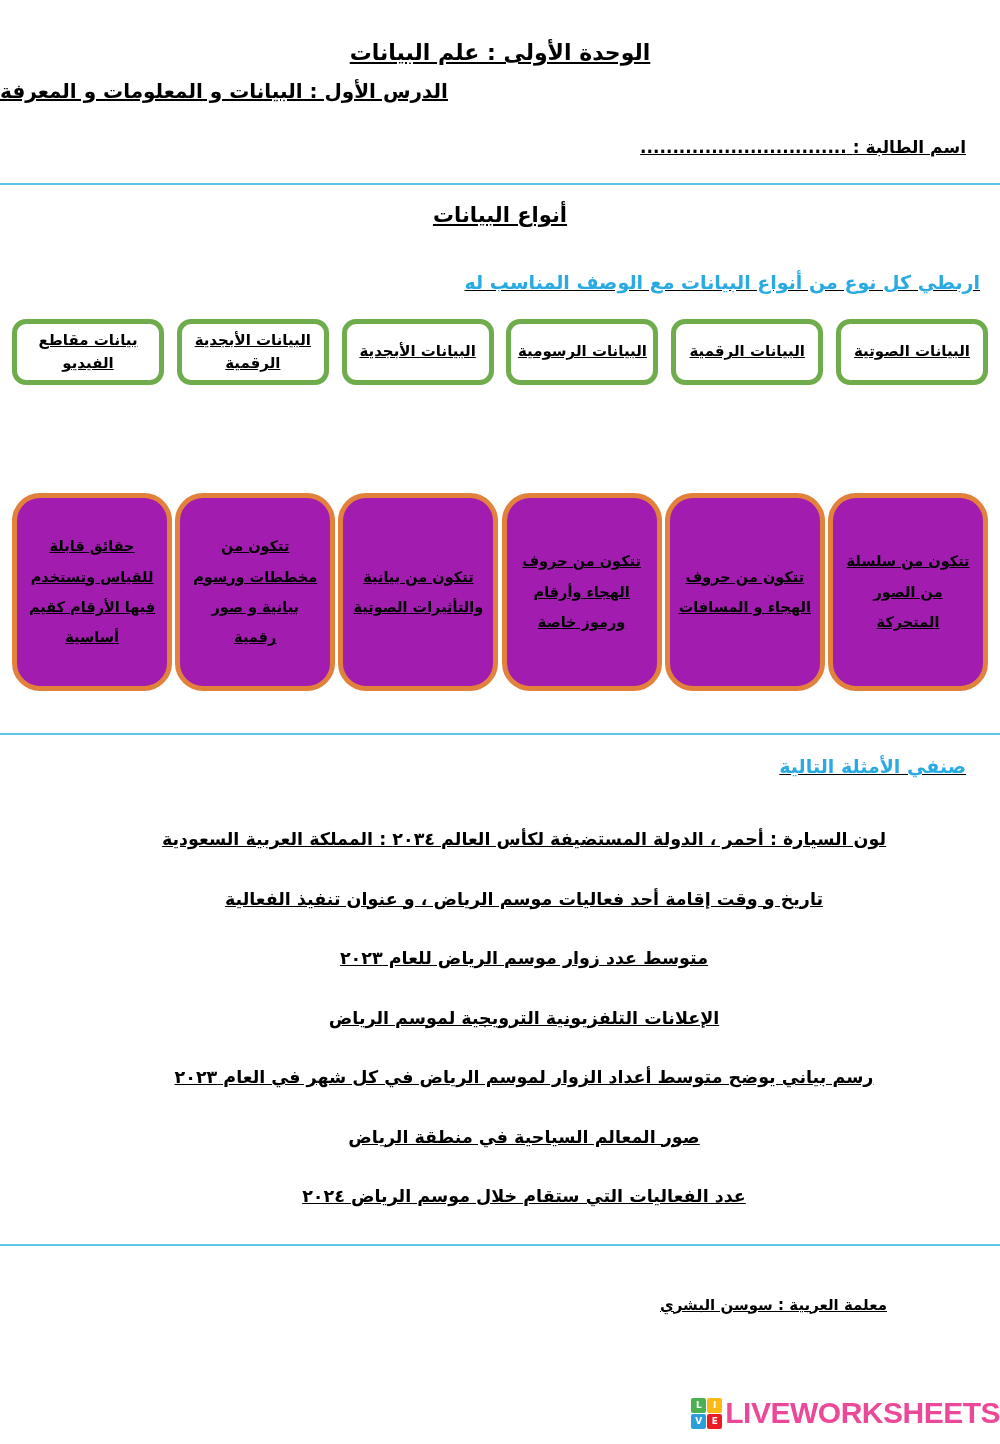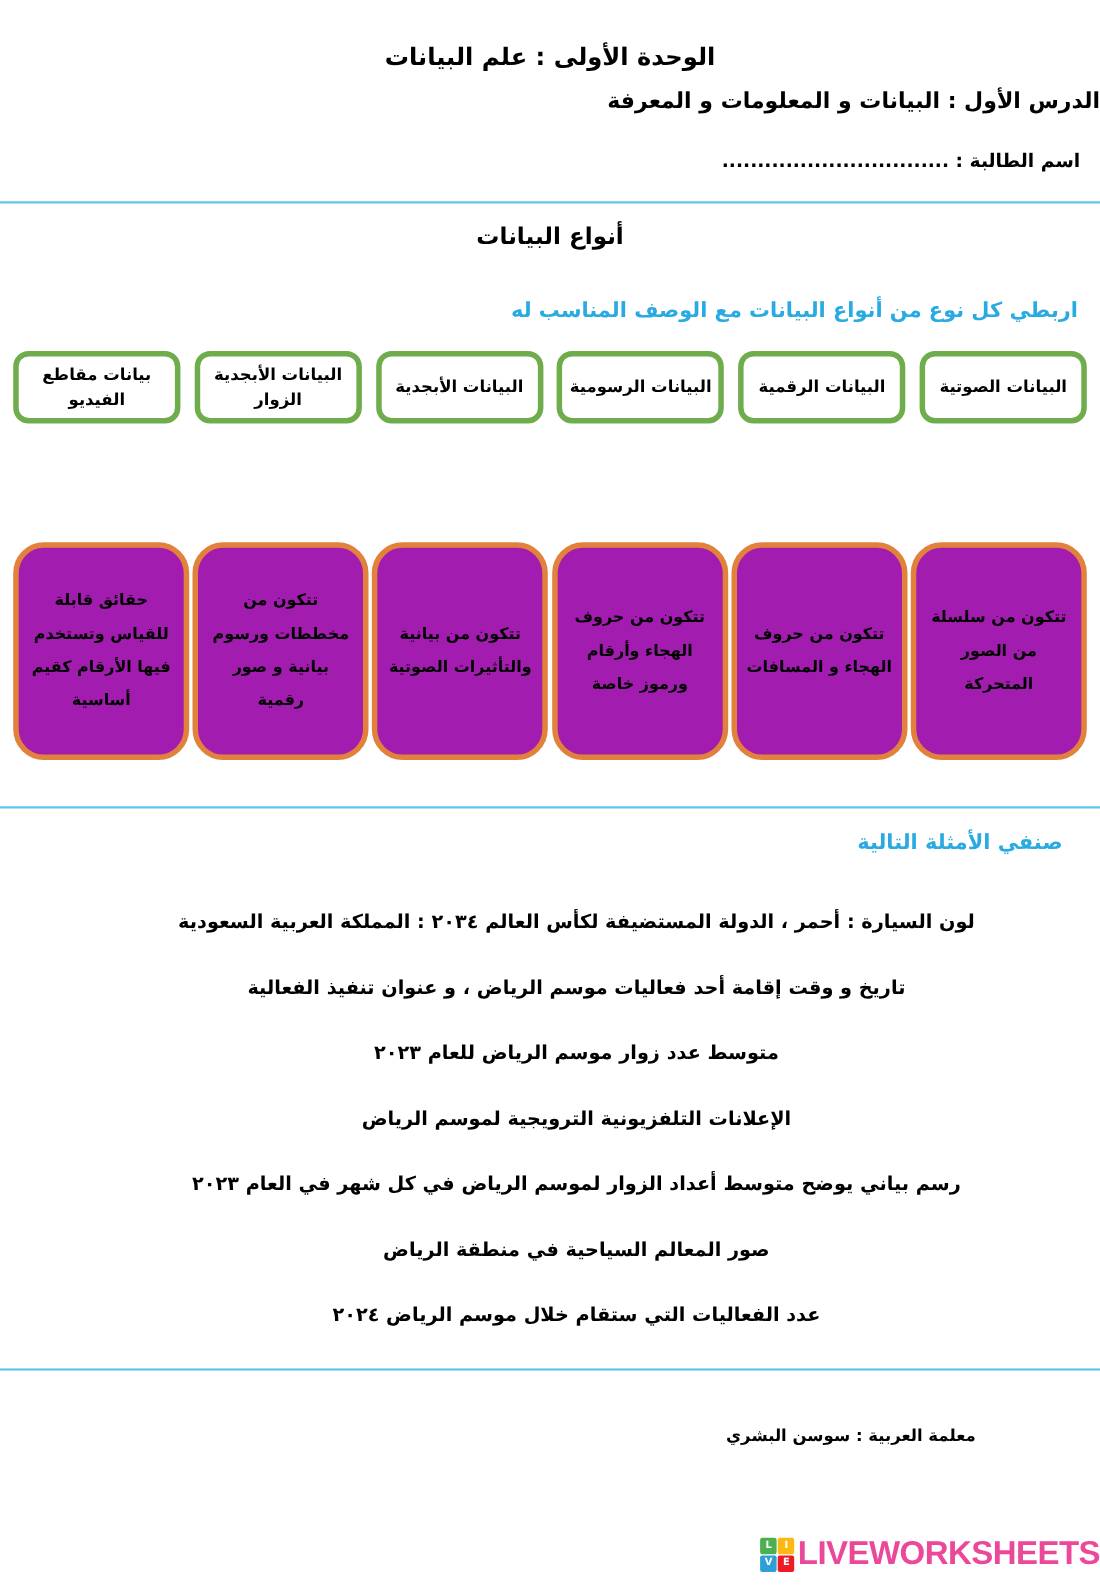--- a/index.html
+++ b/index.html
@@ -7,30 +7,31 @@
     position: relative;
     width: 1000px;
     height: 1444px;
     margin: 0 auto;
     background: #ffffff;
     font-family: "DejaVu Sans", "Liberation Sans", sans-serif;
     font-weight: bold;
     color: #000000;
     direction: rtl;
     overflow: hidden;
+    text-decoration: underline;
   }
   .title {
     margin: 0;
     padding-top: 40px;
     text-align: center;
     font-size: 22px;
   }
   .subtitle {
     margin: 14px 0 0 0;
-    text-align: right;
+    text-align: left;
     font-size: 20px;
   }
   .name-row {
     margin-top: 34px;
     padding-left: 0;
     padding-right: 0;
     text-align: left;
     direction: rtl;
     font-size: 17px;
     padding-left: 30px;
@@ -52,21 +53,21 @@
   .instruction {
     margin: 44px 0 0 0;
     text-align: left;
     direction: rtl;
     font-size: 19px;
     padding-left: 18px;
     text-align: left;
   }
   
   .instruction, .name-row { text-align: right; padding-right: 20px; }
-  .name-row { padding-right: 18px; }
+  .name-row { padding-right: 34px; }
 
   .box-row {
     display: flex;
     flex-direction: row;
     justify-content: space-between;
     padding: 0 12px;
     direction: rtl;
   }
   .types-row { margin-top: 26px; }
   .type-box {
@@ -185,21 +186,21 @@
 
   <h3 class="section-heading">أنواع البيانات</h3>
 
   <p class="instruction blue-text">اربطي كل نوع من أنواع البيانات مع الوصف المناسب له</p>
 
   <div class="box-row types-row">
     <div class="type-box">البيانات الصوتية</div>
     <div class="type-box">البيانات الرقمية</div>
     <div class="type-box">البيانات الرسومية</div>
     <div class="type-box">البيانات الأبجدية</div>
-    <div class="type-box">البيانات الأبجدية الزوار</div>
+    <div class="type-box">البيانات الأبجدية الرقمية</div>
     <div class="type-box">بيانات مقاطع الفيديو</div>
   </div>
 
   <div class="box-row descs-row">
     <div class="desc-box">تتكون من سلسلة من الصور المتحركة</div>
     <div class="desc-box">تتكون من حروف الهجاء و المسافات</div>
     <div class="desc-box">تتكون من حروف الهجاء وأرقام ورموز خاصة</div>
     <div class="desc-box">تتكون من بيانية والتأثيرات الصوتية</div>
     <div class="desc-box">تتكون من مخططات ورسوم بيانية و صور رقمية</div>
     <div class="desc-box">حقائق قابلة للقياس وتستخدم فيها الأرقام كقيم أساسية</div>

